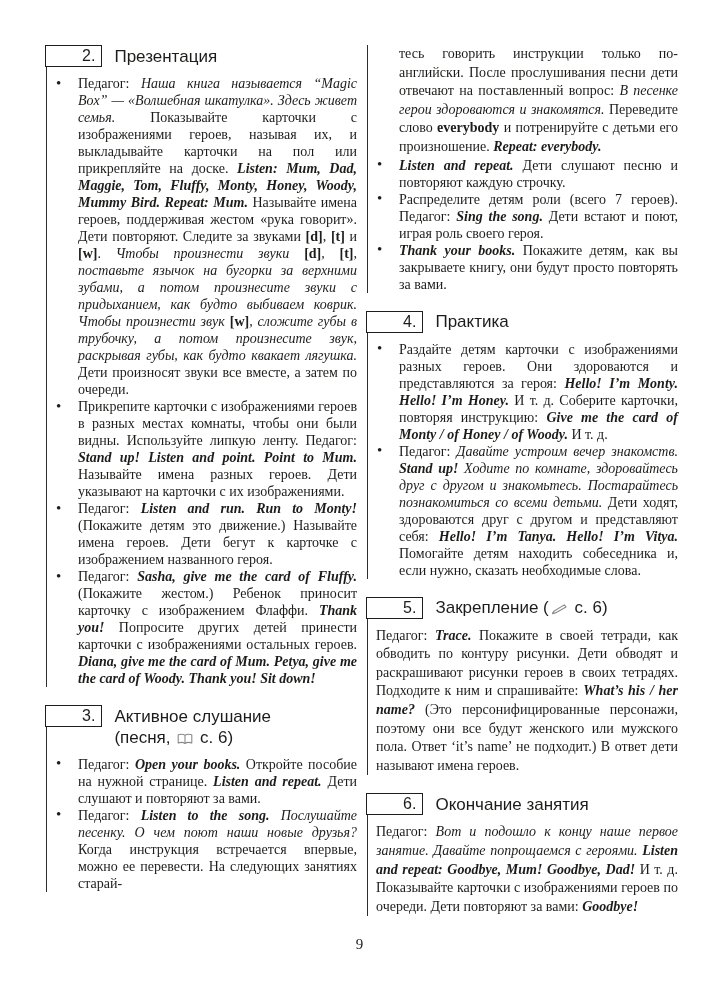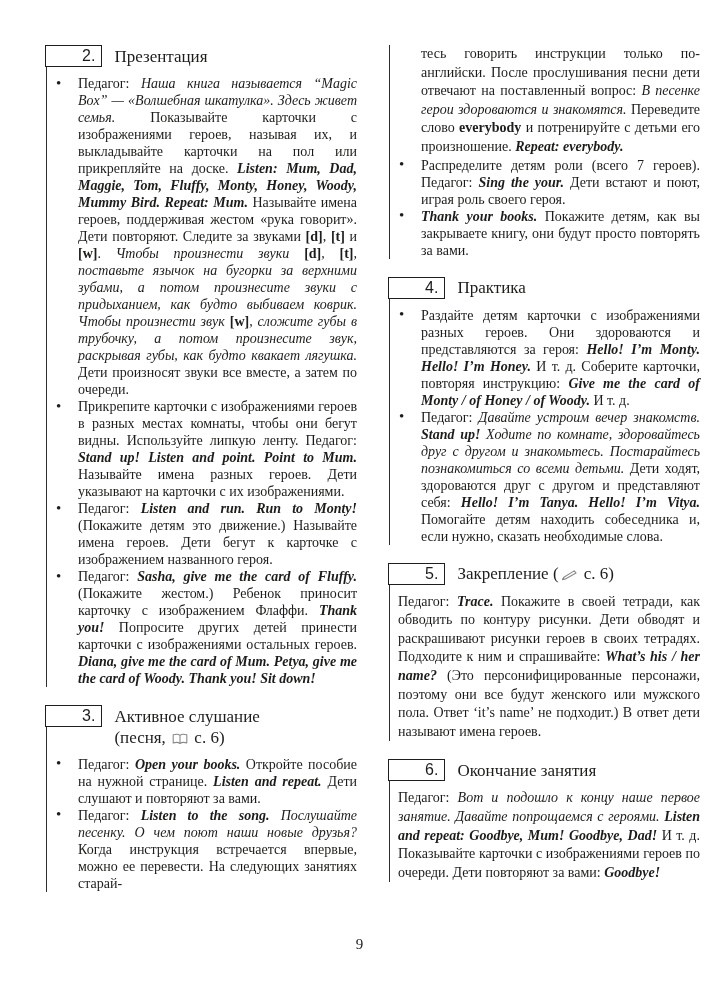--- a/index.html
+++ b/index.html
@@ -2,31 +2,31 @@
 <html lang="ru"><head>
 <meta charset="utf-8">
 <style>
   html,body{margin:0;padding:0;background:#e8e8e8;}
   .page{
     position:relative;width:719px;height:1000px;margin:0 auto;background:#ffffff;
     font-family:"Liberation Serif",serif;color:#1c1c1a;overflow:hidden;
   }
   .col{position:absolute;top:45px;width:311px;}
   #col-left{left:46px;}
-  #col-right{left:367px;margin-left:22px;}
+  #col-right{left:367px;}
   .sec{border-left:1.6px solid #2e2e2c;margin-bottom:18px;}
   .sec-header{
     display:flex;align-items:flex-start;margin-left:-1.6px;margin-bottom:8px;
     font-family:"Liberation Sans",sans-serif;
   }
   .num-box{
     box-sizing:border-box;flex:0 0 auto;width:57px;border:1.9px solid #1e1e1c;
     font-size:16px;line-height:17px;text-align:right;padding:1px 6px 2px 0;background:#fff;
   }
-  .sec-title{margin-left:12px;font-size:17px;line-height:21px;padding-top:0.5px;font-family:Liberation Serif, serif;}
+  .sec-title{margin-left:12px;font-size:17px;line-height:21px;padding-top:0.5px;}
   .bullets{list-style:none;margin:0;padding:0;}
   .bullets li{
     position:relative;padding-left:31px;text-align:justify;
     font-size:14px;line-height:17px;
   }
   .bullets li::before{
     content:"\2022";position:absolute;left:9px;top:-0.5px;font-size:15px;color:#1c1c1a;
   }
   .para{
     margin:0;padding-left:8px;text-align:justify;font-size:14px;line-height:18.6px;
@@ -48,21 +48,21 @@
   <div class="col" id="col-left">
       <section class="sec">
         <div class="sec-header">
           <div class="num-box"><span>2.</span></div>
           <div class="sec-title">
             <div class="title-line"><span class="run run-r">Презентация</span></div>
           </div>
         </div>
         <ul class="bullets">
           <li><span class="run run-r">Педагог: </span><span class="run run-i">Наша книга называется “Magic Box” — «Волшебная шкатулка». Здесь живет семья.</span><span class="run run-r"> Показывайте карточки с изображениями героев, называя их, и выкладывайте карточки на пол или прикрепляйте на доске. </span><span class="run run-bi">Listen: Mum, Dad, Maggie, Tom, Fluffy, Monty, Honey, Woody, Mummy Bird. Repeat: Mum.</span><span class="run run-r"> Называйте имена героев, поддерживая жестом «рука говорит». Дети повторяют. Следите за звуками </span><span class="run run-b">[d]</span><span class="run run-r">, </span><span class="run run-b">[t]</span><span class="run run-r"> и </span><span class="run run-b">[w]</span><span class="run run-r">. </span><span class="run run-i">Чтобы произнести звуки </span><span class="run run-b">[d]</span><span class="run run-i">, </span><span class="run run-b">[t]</span><span class="run run-i">, поставьте язычок на бугорки за верхними зубами, а потом произнесите звуки с придыханием, как будто выбиваем коврик. Чтобы произнести звук </span><span class="run run-b">[w]</span><span class="run run-i">, сложите губы в трубочку, а потом произнесите звук, раскрывая губы, как будто квакает лягушка.</span><span class="run run-r"> Дети произносят звуки все вместе, а затем по очереди.</span></li>
-          <li><span class="run run-r">Прикрепите карточки с изображениями героев в разных местах комнаты, чтобы они бегут видны. Используйте липкую ленту. Педагог: </span><span class="run run-bi">Stand up! Listen and point. Point to Mum.</span><span class="run run-r"> Называйте имена разных героев. Дети указывают на карточки с их изображениями.</span></li>
+          <li><span class="run run-r">Прикрепите карточки с изображениями героев в разных местах комнаты, чтобы они были видны. Используйте липкую ленту. Педагог: </span><span class="run run-bi">Stand up! Listen and point. Point to Mum.</span><span class="run run-r"> Называйте имена разных героев. Дети указывают на карточки с их изображениями.</span></li>
           <li><span class="run run-r">Педагог: </span><span class="run run-bi">Listen and run. Run to Monty!</span><span class="run run-r"> (Покажите детям это движение.) Называйте имена героев. Дети бегут к карточке с изображением названного героя.</span></li>
           <li><span class="run run-r">Педагог: </span><span class="run run-bi">Sasha, give me the card of Fluffy.</span><span class="run run-r"> (Покажите жестом.) Ребенок приносит карточку с изображением Флаффи. </span><span class="run run-bi">Thank you!</span><span class="run run-r"> Попросите других детей принести карточки с изображениями остальных героев. </span><span class="run run-bi">Diana, give me the card of Mum. Petya, give me the card of Woody. Thank you! Sit down!</span></li>
         </ul>
       </section>
       <section class="sec">
         <div class="sec-header">
           <div class="num-box"><span>3.</span></div>
           <div class="sec-title">
             <div class="title-line"><span class="run run-r">Активное слушание</span></div>
             <div class="title-line"><span class="run run-r">(песня, </span><span class="inline-icon"><svg width="16" height="12" viewBox="0 0 16 12" aria-hidden="true">
@@ -76,21 +76,22 @@
         <ul class="bullets">
           <li><span class="run run-r">Педагог: </span><span class="run run-bi">Open your books.</span><span class="run run-r"> Откройте пособие на нужной странице. </span><span class="run run-bi">Listen and repeat.</span><span class="run run-r"> Дети слушают и повторяют за вами.</span></li>
           <li><span class="run run-r">Педагог: </span><span class="run run-bi">Listen to the song.</span><span class="run run-i"> Послушайте песенку. О чем поют наши новые друзья?</span><span class="run run-r"> Когда инструкция встречается впервые, можно ее перевести. На следующих занятиях старай-</span></li>
         </ul>
       </section>
     </div>
   <div class="col" id="col-right">
       <section class="sec">
         <p class="para indented"><span class="run run-r">тесь говорить инструкции только по-английски. После прослушивания песни дети отвечают на поставленный вопрос: </span><span class="run run-i">В песенке герои здороваются и знакомятся.</span><span class="run run-r"> Переведите слово </span><span class="run run-b">everybody</span><span class="run run-r"> и потренируйте с детьми его произношение. </span><span class="run run-bi">Repeat: everybody.</span></p>
         <ul class="bullets">
-          <li><span class="run run-r">Распределите детям роли (всего 7 героев). Педагог: </span><span class="run run-bi">Sing the your.</span><span class="run run-r"> Дети встают и поют, играя роль своего героя.</span></li>
+          <li><span class="run run-bi">Listen and repeat.</span><span class="run run-r"> Дети слушают песню и повторяют каждую строчку.</span></li>
+          <li><span class="run run-r">Распределите детям роли (всего 7 героев). Педагог: </span><span class="run run-bi">Sing the song.</span><span class="run run-r"> Дети встают и поют, играя роль своего героя.</span></li>
           <li><span class="run run-bi">Thank your books.</span><span class="run run-r"> Покажите детям, как вы закрываете книгу, они будут просто повторять за вами.</span></li>
         </ul>
       </section>
       <section class="sec">
         <div class="sec-header">
           <div class="num-box"><span>4.</span></div>
           <div class="sec-title">
             <div class="title-line"><span class="run run-r">Практика</span></div>
           </div>
         </div>

